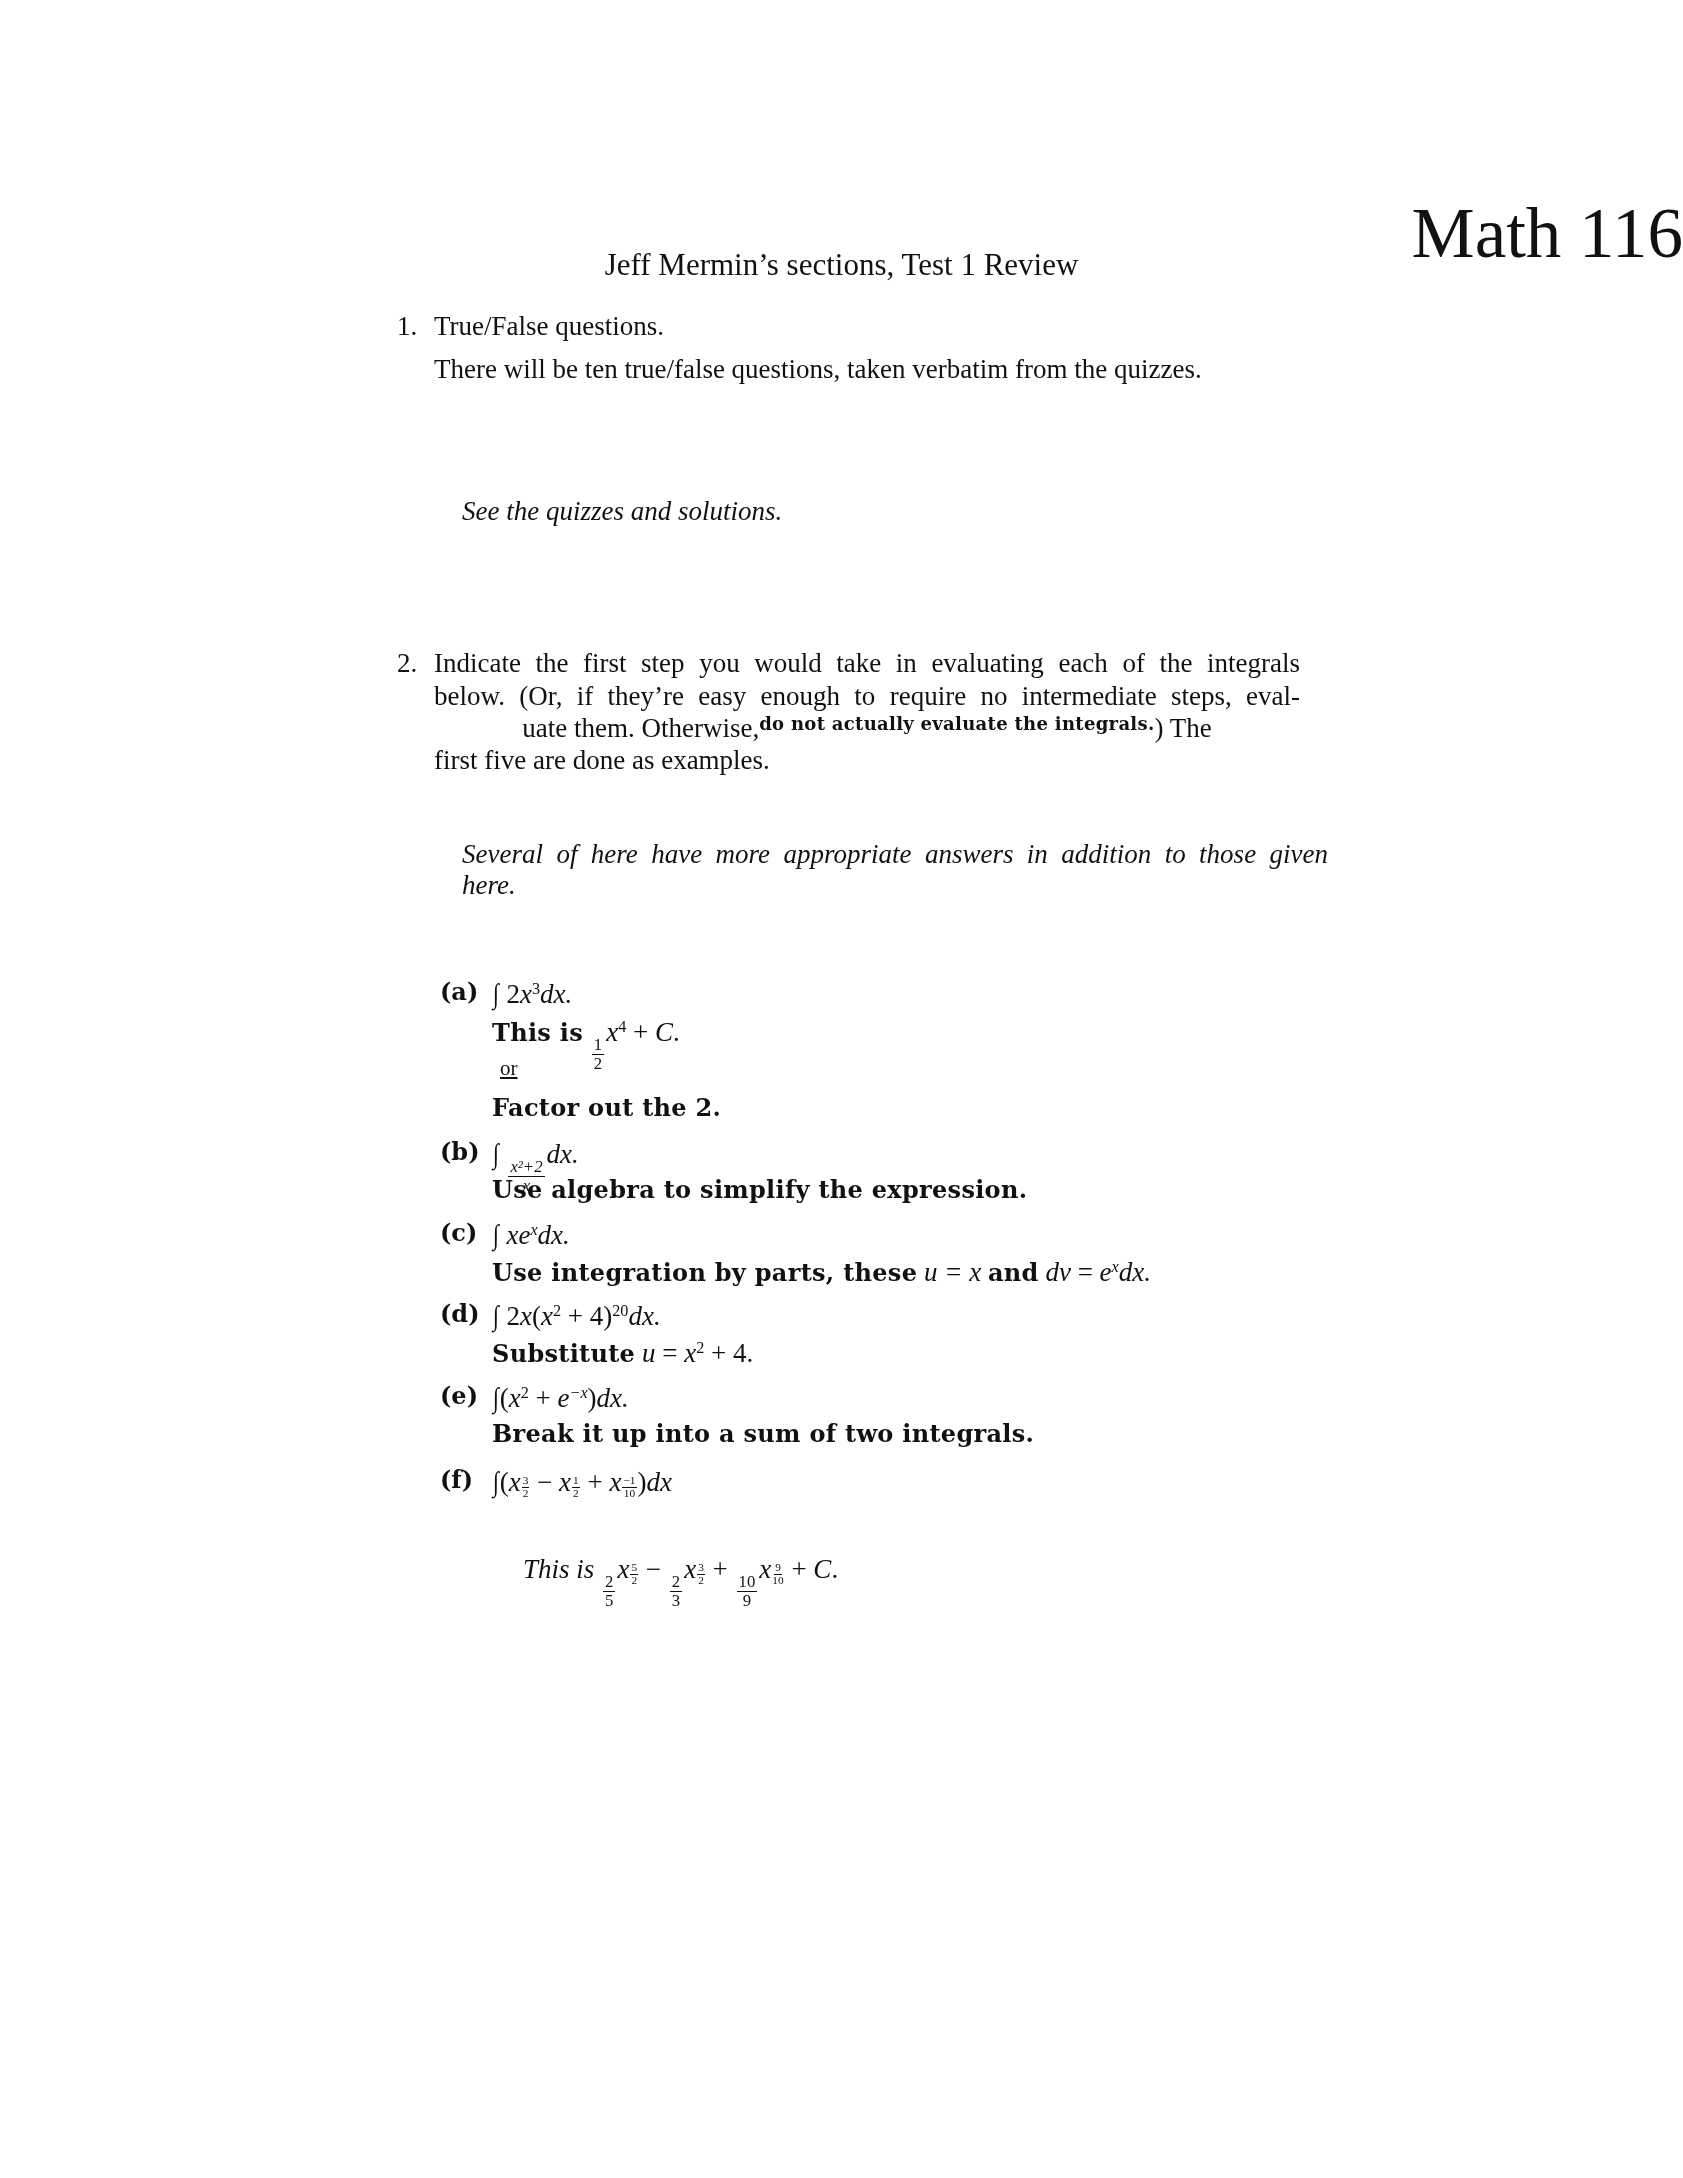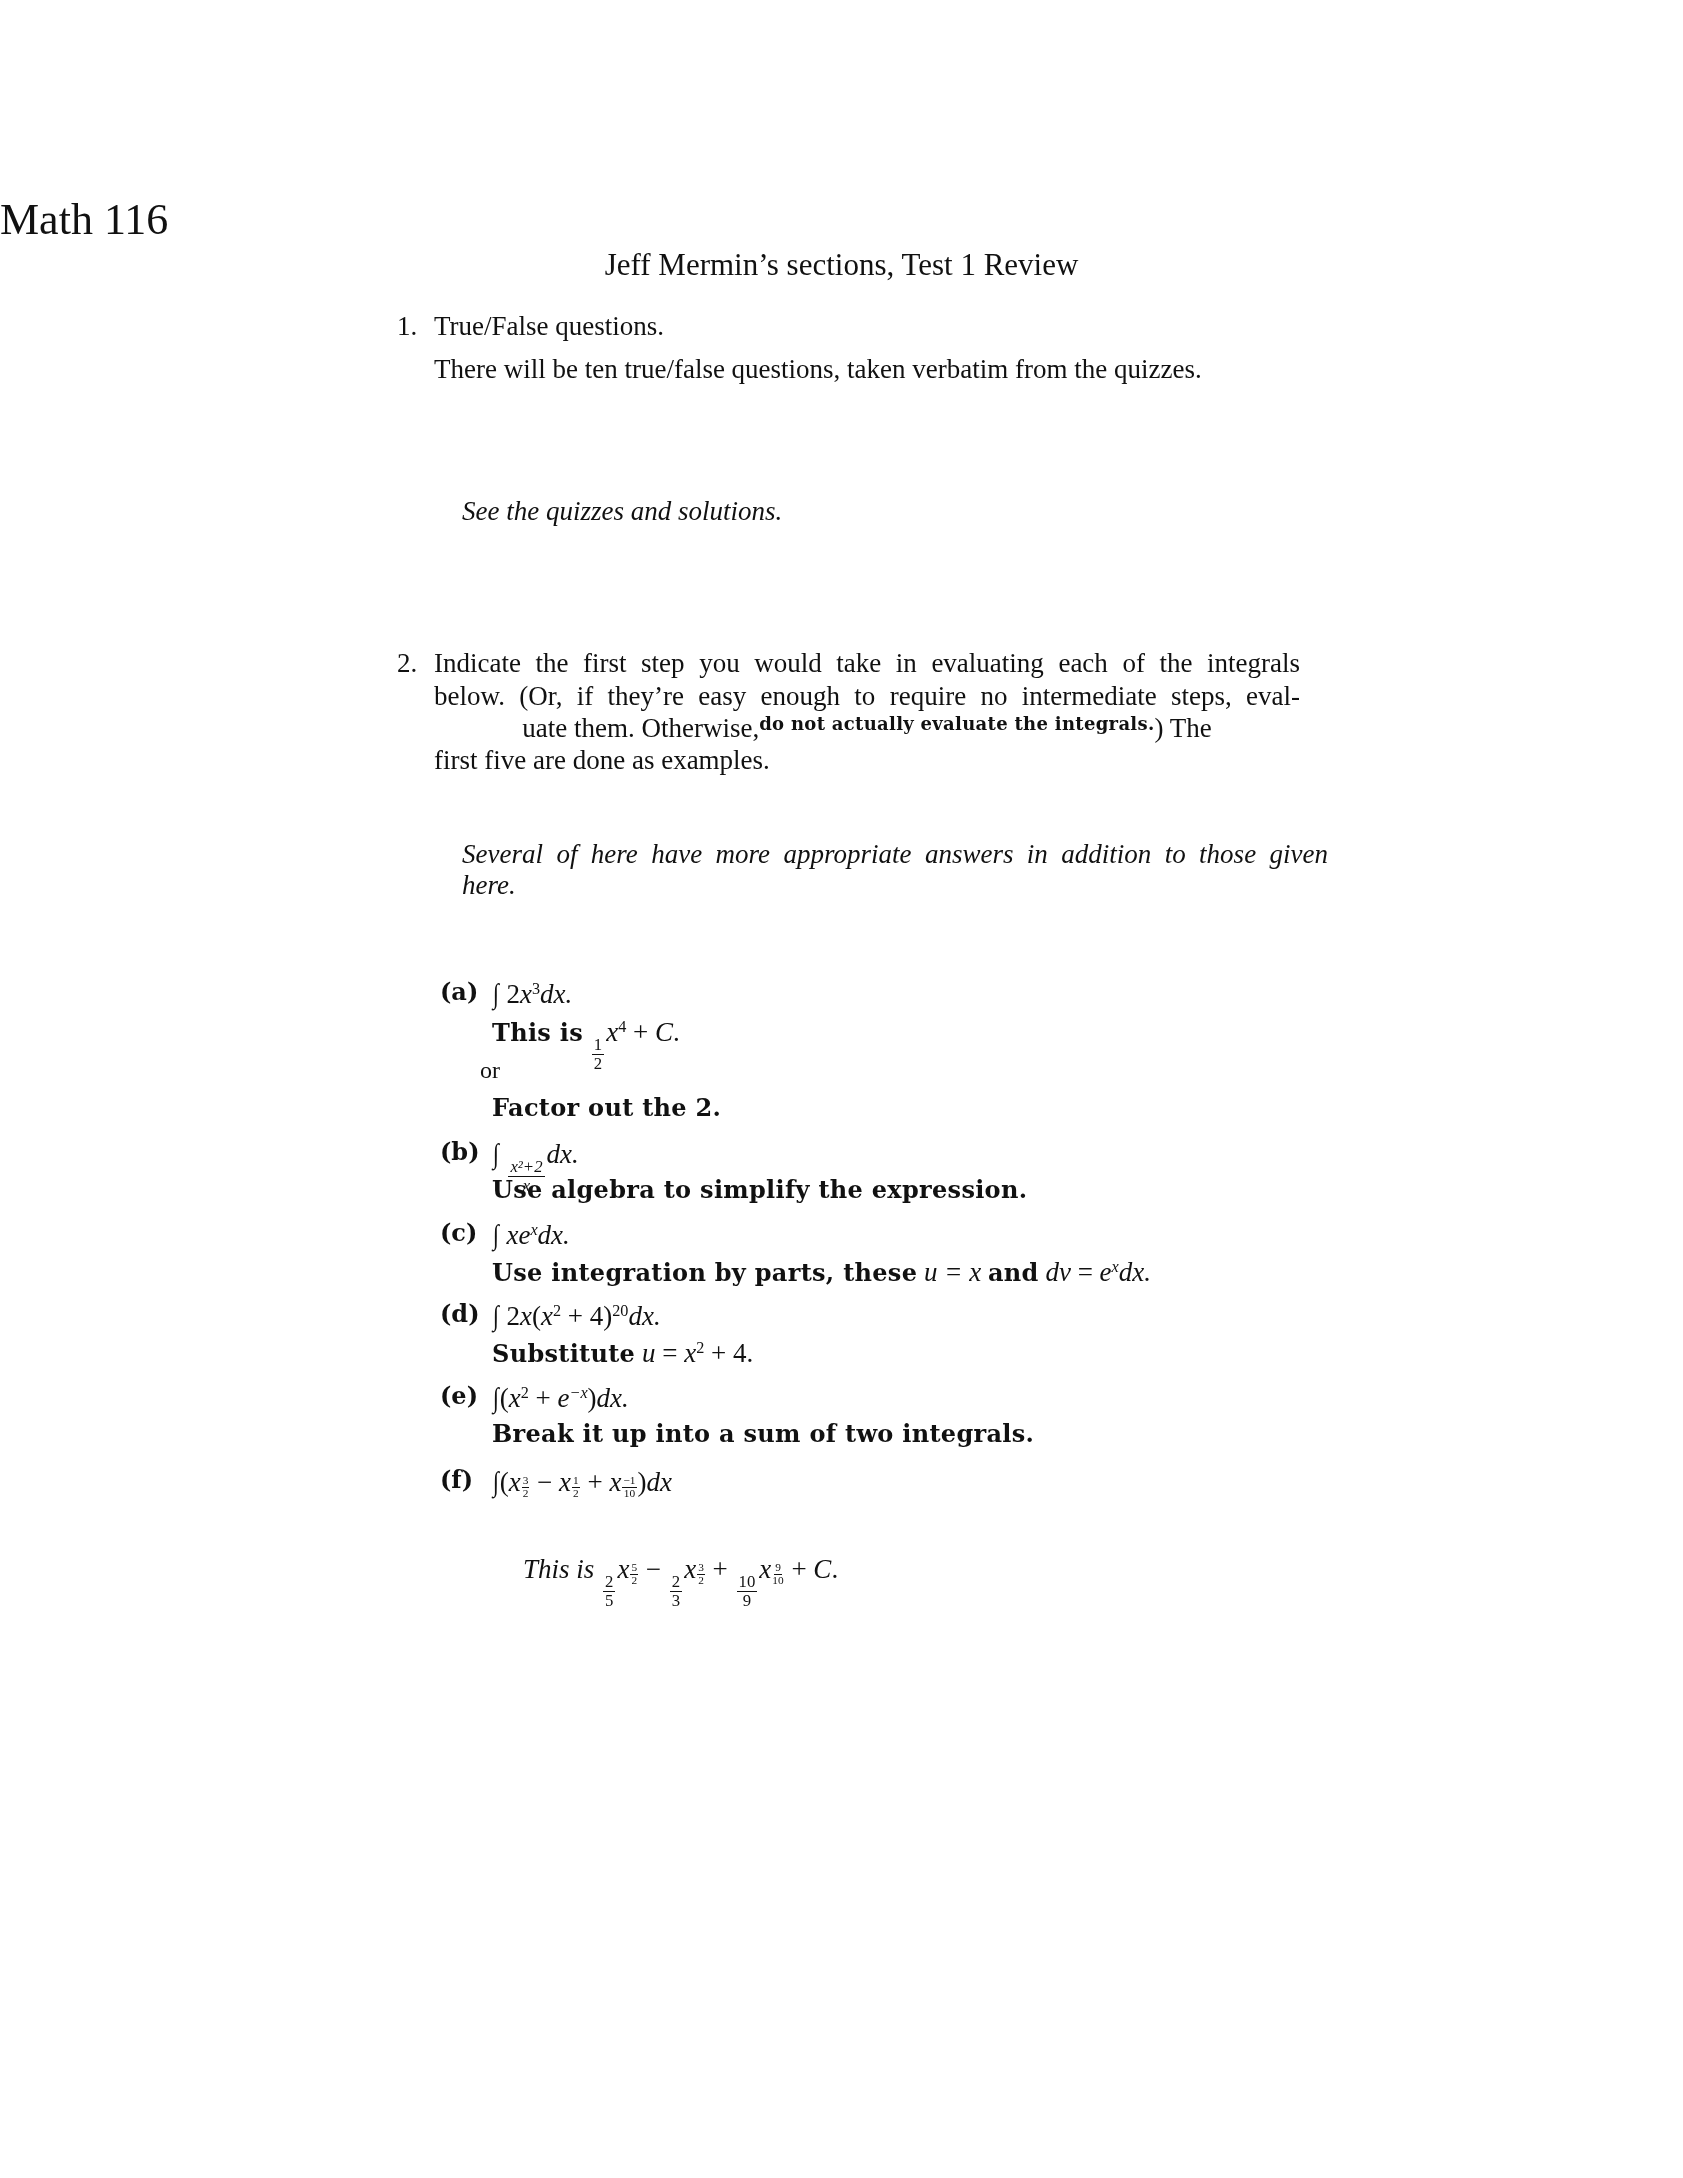--- a/index.html
+++ b/index.html
@@ -1,19 +1,19 @@
 <!DOCTYPE html>
 <html><head>
 <meta charset="utf-8">
 <style>
   html, body { margin:0; padding:0; background:#fff; }
   body { width:1683px; height:2178px; position:relative; overflow:hidden;
          font-family:"Liberation Serif","DejaVu Serif",serif; color:#111; }
   .ln { position:absolute; white-space:nowrap; font-size:27px; line-height:1; }
-  .title { position:absolute; left:0; width:1683px; text-align:left; font-size:44px; line-height:1; top:198px; }
+  .title { position:absolute; left:0; width:1683px; text-align:right; font-size:71px; line-height:1; top:198px; }
   .subtitle { position:absolute; left:0; width:1683px; text-align:center; font-size:31px; line-height:1; top:249px; }
   .num { position:absolute; font-size:27px; line-height:1; }
   .it { font-style:italic;margin-left:28px; }
   .b { font-weight:bold; font-family:"DejaVu Serif","Liberation Serif",serif; font-size:24px; letter-spacing:0.3px; }
   .lbl { font-weight:bold; font-family:"DejaVu Serif","Liberation Serif",serif; font-size:24px; }
   .m { font-style:italic; }
   .int { font-style:normal; font-size:28px; display:inline-block; transform:scaleX(0.8); }
   sup { font-size:60%; vertical-align:0.55em; line-height:0; }
   .frac { display:inline-flex; flex-direction:column; align-items:center; vertical-align:-0.55em; font-size:62%; line-height:1.05; margin:0 2px; }
   .frac .n { border-bottom:1px solid #111; padding:0 2px; }
@@ -50,21 +50,21 @@
 <div class="ln" style="left:492px; top:980px;">
   <span class="int">∫</span> <span>2</span><span class="m">x</span><sup>3</sup><span class="m">dx.</span>
 </div>
 <div class="ln" style="left:492px; top:1019px;">
   <span class="b">This is</span>
   <span class="frac">
       <span class="n">1</span>
       <span class="d">2</span>
     </span><span class="m">x</span><sup>4</sup> <span>+</span> <span class="m">C</span><span>.</span>
 </div>
-<div class="ln" style="left:480px; top:1058px; font-size:24px;">or</div>
+<div class="ln" style="left:500px; top:1058px; font-size:21px;text-decoration:underline;">or</div>
 <div class="ln b" style="left:492px; top:1096px;">Factor out the 2.</div>
 
 <div class="ln lbl" style="left:440px; top:1140px;">(b)</div>
 <div class="ln" style="left:492px; top:1140px;">
   <span class="int">∫</span>
   <span class="frac">
       <span class="n m">x²+2</span>
       <span class="d m">x</span>
     </span><span class="m">dx.</span>
 </div>

